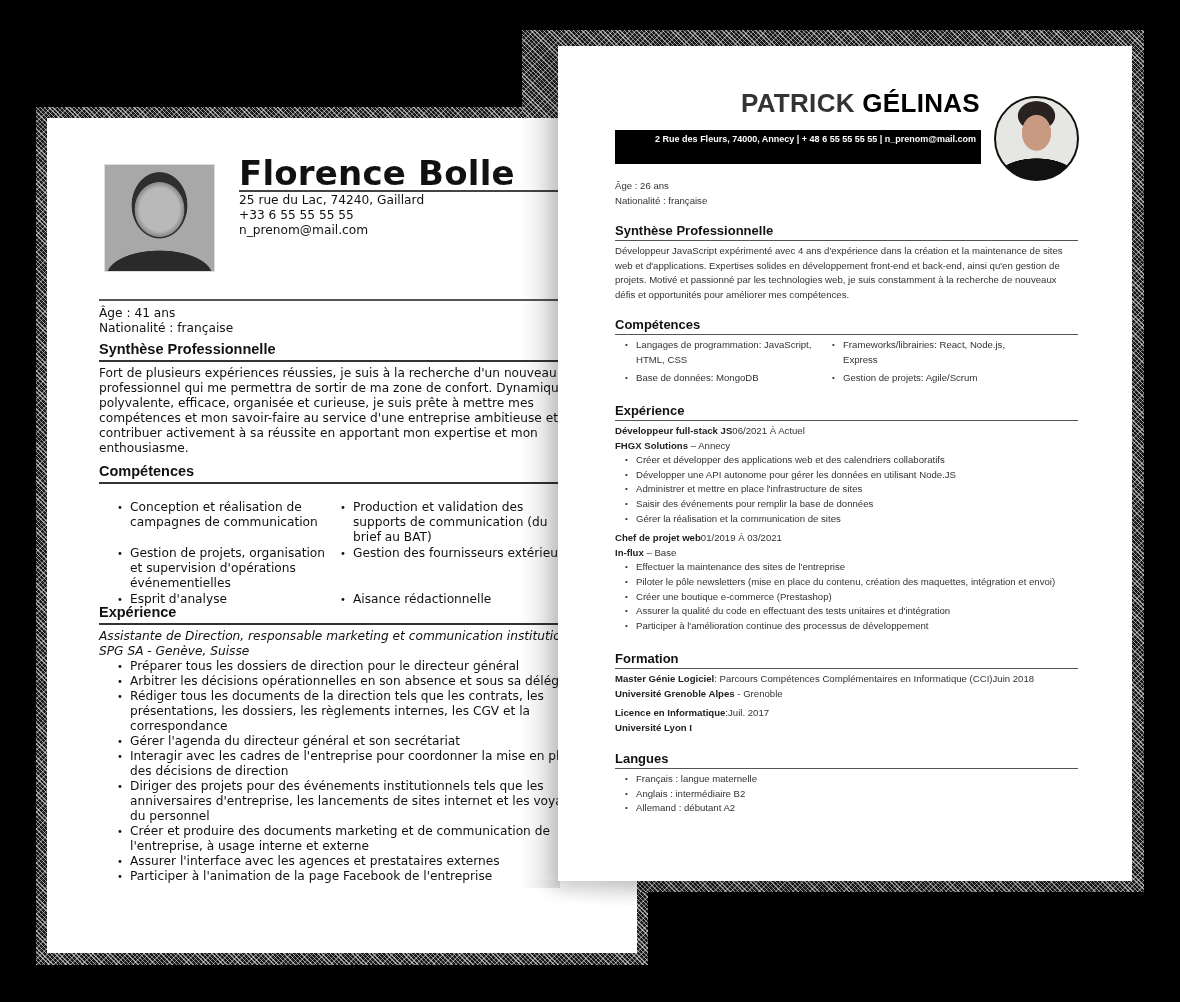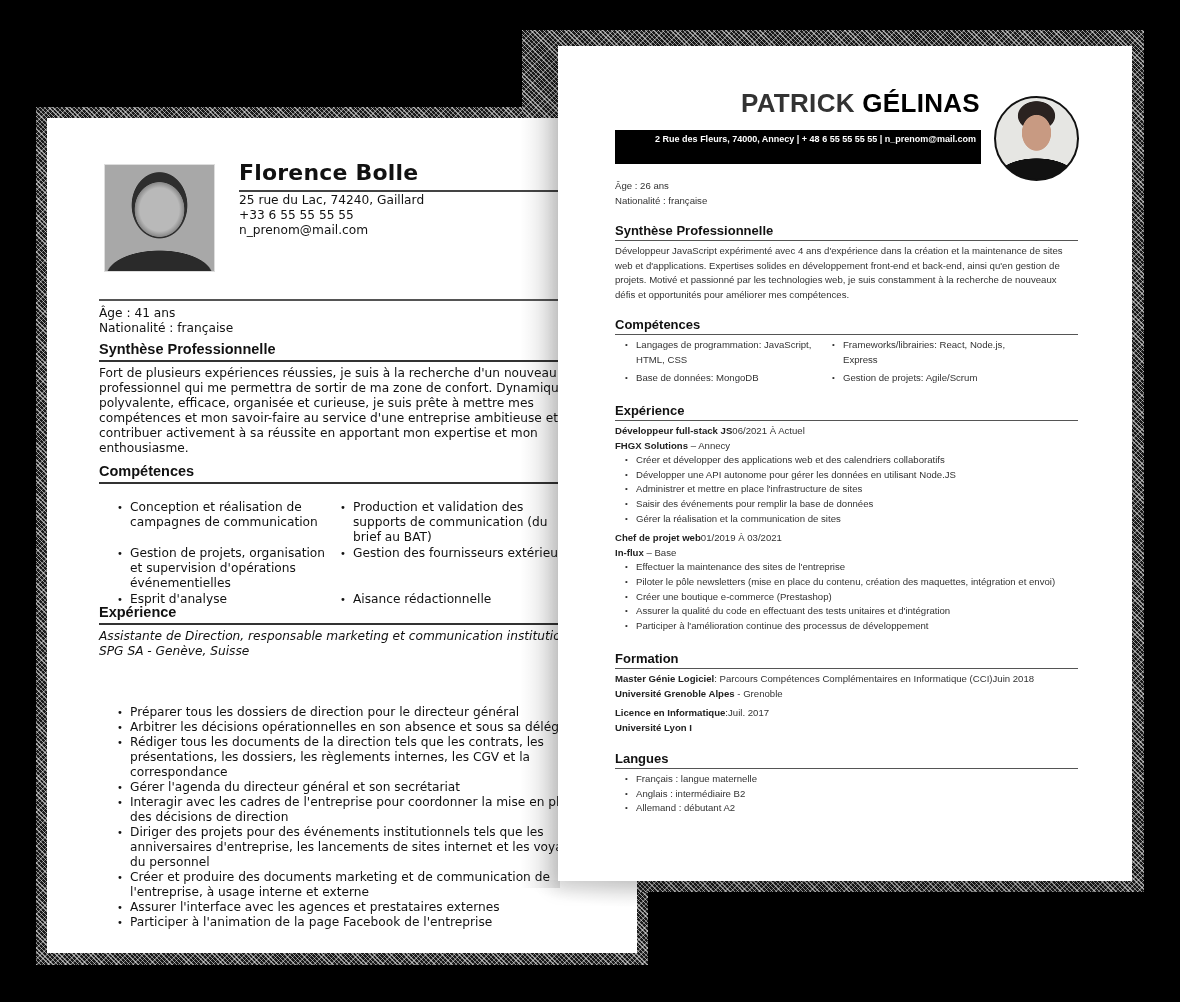--- a/index.html
+++ b/index.html
@@ -34,42 +34,42 @@
   .photo-left {
     position: absolute; left: 57px; top: 46px; width: 111px; height: 108px;
     background: radial-gradient(ellipse 30% 34% at 50% 42%, #b9b9b9 0 60%, #8a8a8a 75%, transparent 77%),
                 radial-gradient(ellipse 36% 44% at 50% 38%, #2e2e2e 0 70%, transparent 72%),
                 radial-gradient(ellipse 60% 30% at 50% 105%, #2a2a2a 0 80%, transparent 82%),
                 #a8a8a8;
     border: 1px solid #ddd;
   }
   .left-name {
     position: absolute; left: 192px; top: 38px; width: 420px;
-    font-weight: bold; font-size: 22px; line-height: 34px; letter-spacing: 0.2px;
+    font-weight: bold; font-size: 34px; line-height: 34px; letter-spacing: 0.2px;
     border-bottom: 2px solid #444; padding-bottom: 0;
   }
   .left-contact { position: absolute; left: 192px; top: 75px; }
   .left-contact div { height: 15px; }
   .left-rule { position: absolute; left: 52px; top: 181px; width: 540px; border-top: 2px solid #555; }
   .left-meta { position: absolute; left: 52px; top: 188px; }
   .left-meta div { height: 15px; }
   .lsec { position: absolute; left: 52px; width: 540px; }
   .lsec h2 {
     font-family: "Liberation Sans", sans-serif; font-size: 14.5px; font-weight: bold;
     border-bottom: 2px solid #333; padding-bottom: 2px; line-height: 17px;
   }
   .lsec p { margin-top: 4px; white-space: nowrap; }
   .lsec p span { display: block; height: 15px; }
   .skills-grid { display: grid; grid-template-columns: 223px 240px; margin-top: 16px; margin-left: 16px; }
   .skills-grid li { list-style: none; position: relative; padding-left: 15px; margin-bottom: 1px; }
   .skills-grid li::before { content: "•"; position: absolute; left: 2px; top: 0; font-size: 10px; }
   .lexp-title { font-style: italic; white-space: nowrap; margin-top: 4px; }
   .lexp-sub { font-style: italic; display: flex; width: 560px; }
   .lexp-sub .date { margin-left: auto; padding-right: 0; }
-  .lbullets { margin-left: 16px; margin-top: 46px; }
+  .lbullets { margin-left: 16px; }
   .lbullets li { list-style: none; position: relative; padding-left: 15px; white-space: nowrap; }
   .lbullets li::before { content: "•"; position: absolute; left: 2px; top: 0; font-size: 10px; }
   .lbullets li span { display: block; height: 15px; }
 
   .right-shadow {
     position: absolute; left: 520px; top: 118px; width: 40px; height: 770px;
     background: linear-gradient(to right, rgba(0,0,0,0) 0%, rgba(0,0,0,0.12) 100%);
   }
   .bottom-shadow {
     position: absolute; left: 520px; top: 880px; width: 120px; height: 28px;

